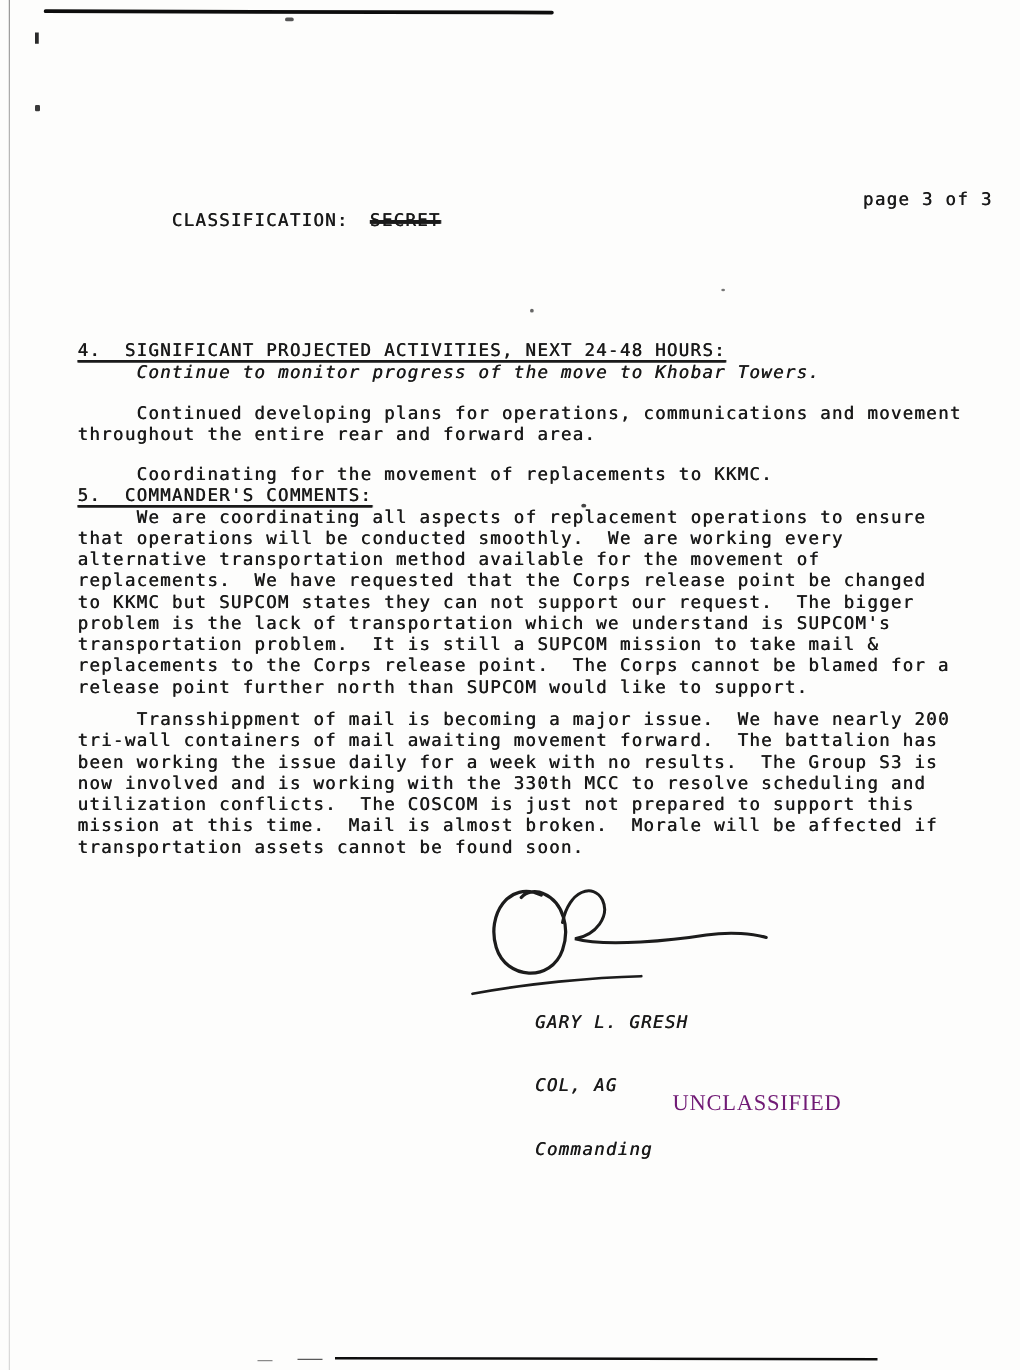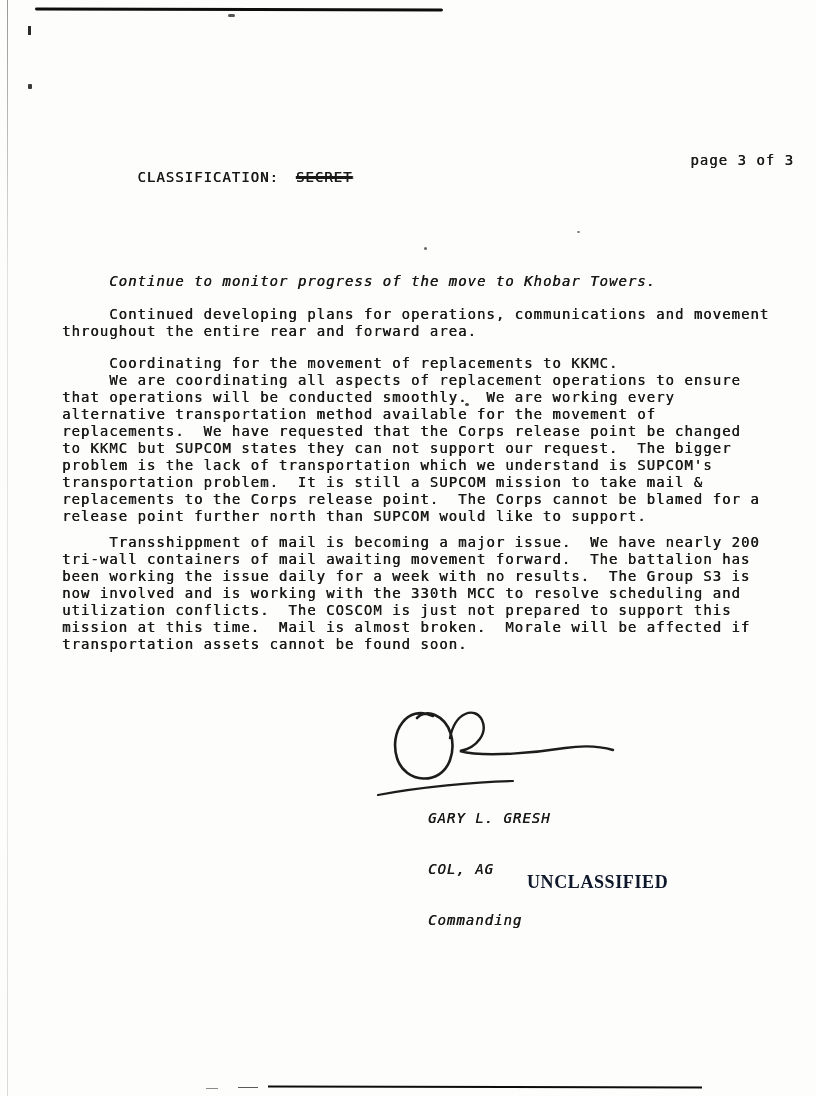--- a/index.html
+++ b/index.html
@@ -43,24 +43,24 @@
   .para { white-space:pre-wrap; }
   .oblique { font-style:italic; }
   .gap16 { margin-top:16px; }
   .gap15 { margin-top:15px; }
   .gap9  { margin-top:9px; }
 
   .signature-svg { position:absolute; left:355px; top:688px; }
   .sig-block { position:absolute; left:428px; top:776px; white-space:pre;font-style:italic; }
 
   .unclassified {
-    position:absolute; left:527px; top:872px;
+    position:absolute; left:538px; top:872px;
     font-family:"Liberation Serif", serif;
-    font-weight:700; font-size:18px; letter-spacing:0.6px;
-    color:#0f172a;
+    font-weight:400; font-size:18px; letter-spacing:0.6px;
+    color:#701a75;
   }
 
   
   .art { position:absolute; background:#0d0d0d; }
   .art-top-line { left:35px; top:8px; width:408px; height:3px; border-radius:2px; transform:rotate(0.15deg); }
   .art-top-dot { left:228px; top:14px; width:7px; height:3px; background:#555; border-radius:2px; }
   .art-left-line { left:7px; top:0; width:1px; height:100%; background:linear-gradient(#444, #c9c9c9 25%, #d6d6d6 70%, #bbb); opacity:.55; }
   .art-tick1 { left:28px; top:26px; width:3px; height:9px; background:#2a2a2a; }
   .art-tick2 { left:28px; top:84px; width:4px; height:5px; background:#3a3a3a; border-radius:1px; }
   .art-bottom-line { left:268px; top:1086px; width:434px; height:2px; transform:rotate(0.12deg); }
@@ -90,24 +90,26 @@
   <div class="header tw">
     <div class="hdr-row">
       <div class="hdr-left">
         <span>CLASSIFICATION:</span><span class="strike">SECRET</span>
       </div>
       <span>page 3 of 3</span>
     </div>
   </div>
 
   <div class="body-text tw">
+    <div class="heading">4.  SIGNIFICANT PROJECTED ACTIVITIES, NEXT 24-48 HOURS:</div>
     <div class="para oblique">     Continue to monitor progress of the move to Khobar Towers.</div>
     <div class="para gap16">     Continued developing plans for operations, communications and movement
 throughout the entire rear and forward area.</div>
     <div class="para gap15">     Coordinating for the movement of replacements to KKMC.</div>
+    <div class="heading">5.  COMMANDER'S COMMENTS:</div>
     <div class="para">     We are coordinating all aspects of replacement operations to ensure
 that operations will be conducted smoothly.  We are working every
 alternative transportation method available for the movement of
 replacements.  We have requested that the Corps release point be changed
 to KKMC but SUPCOM states they can not support our request.  The bigger
 problem is the lack of transportation which we understand is SUPCOM's
 transportation problem.  It is still a SUPCOM mission to take mail &amp;
 replacements to the Corps release point.  The Corps cannot be blamed for a
 release point further north than SUPCOM would like to support.</div>
     <div class="para gap9">     Transshippment of mail is becoming a major issue.  We have nearly 200

